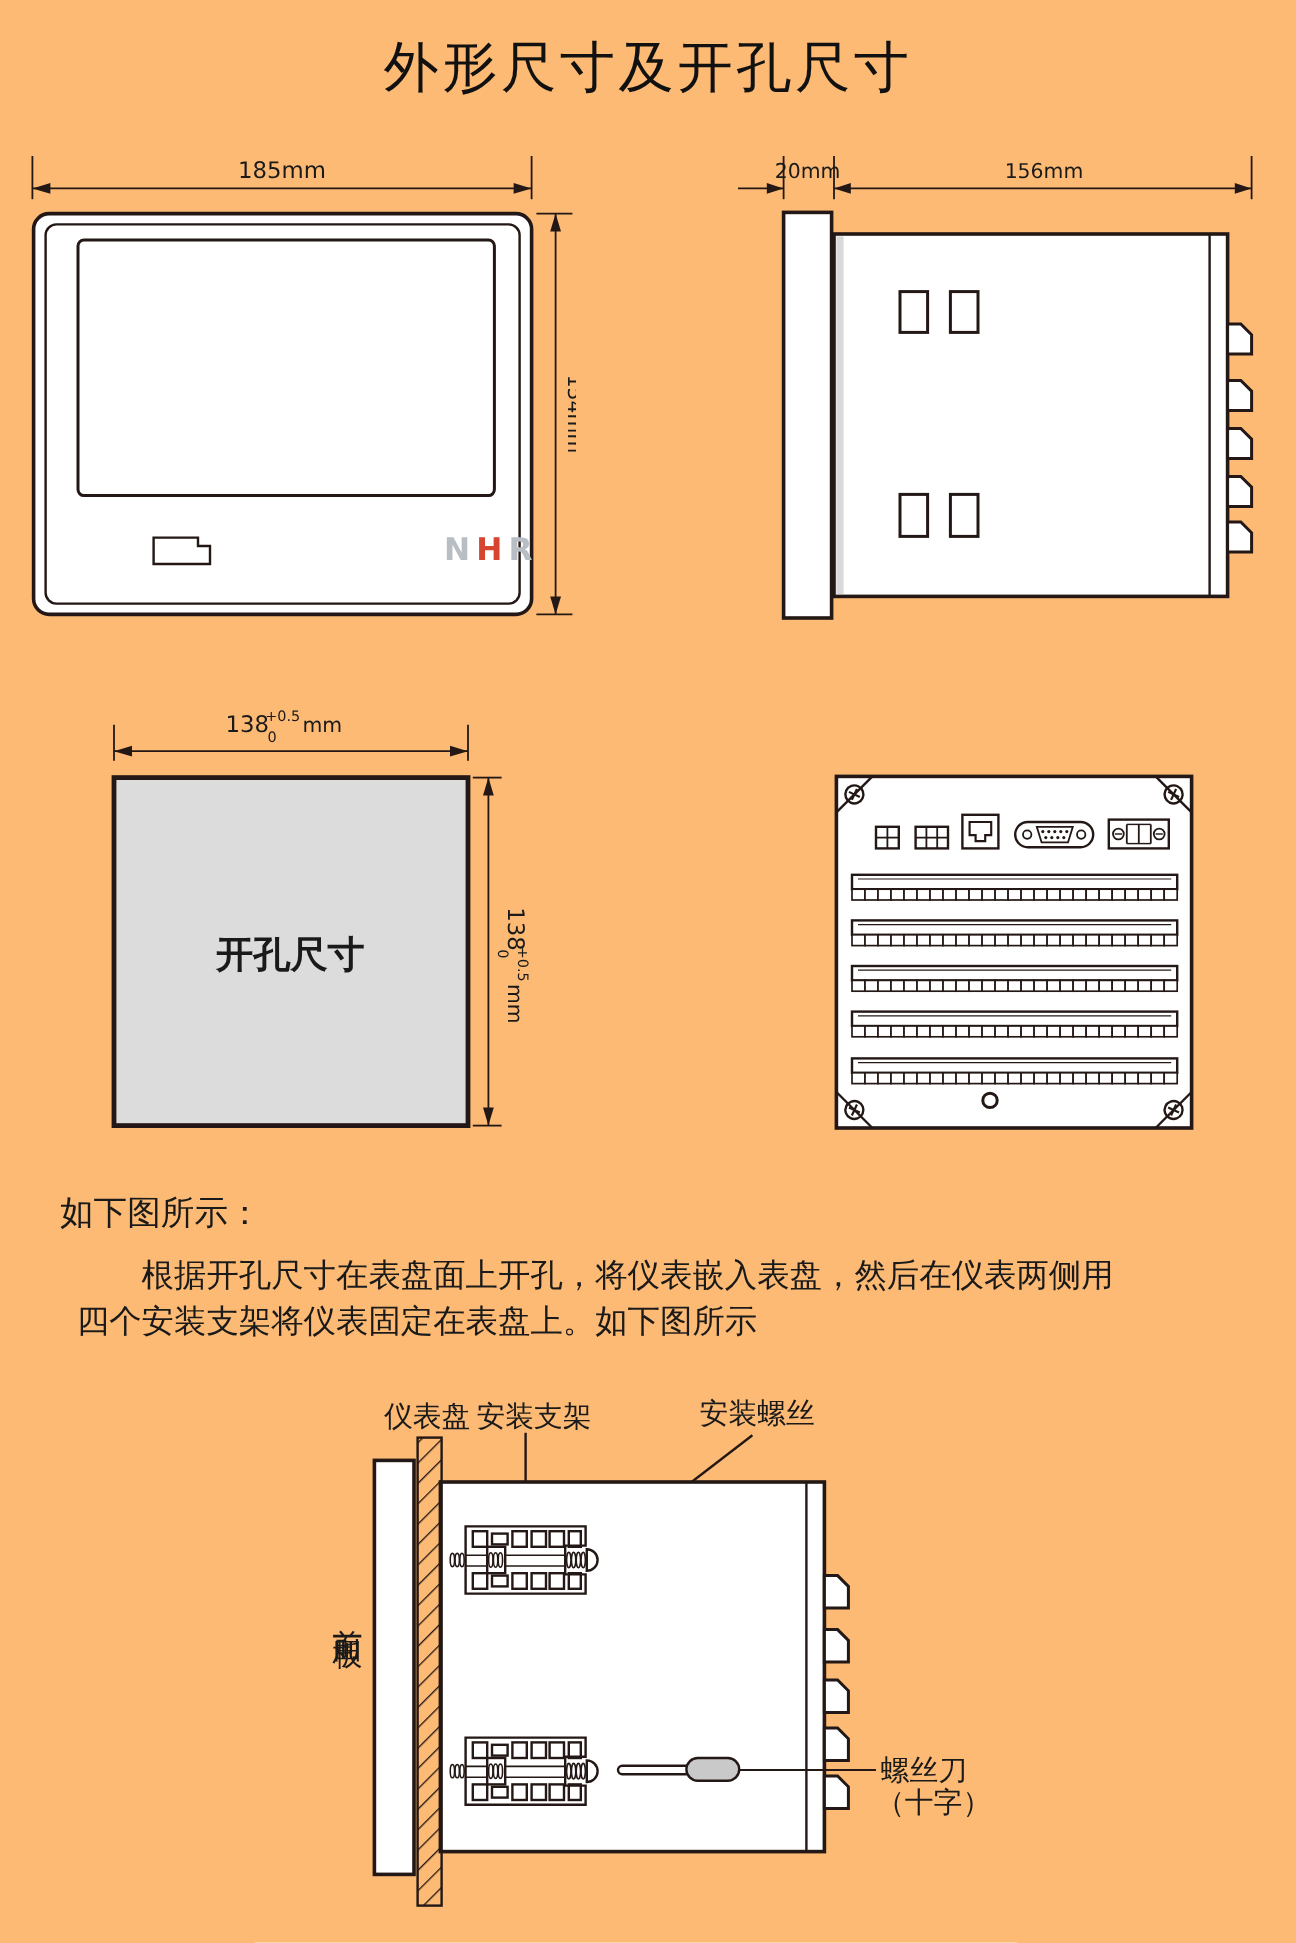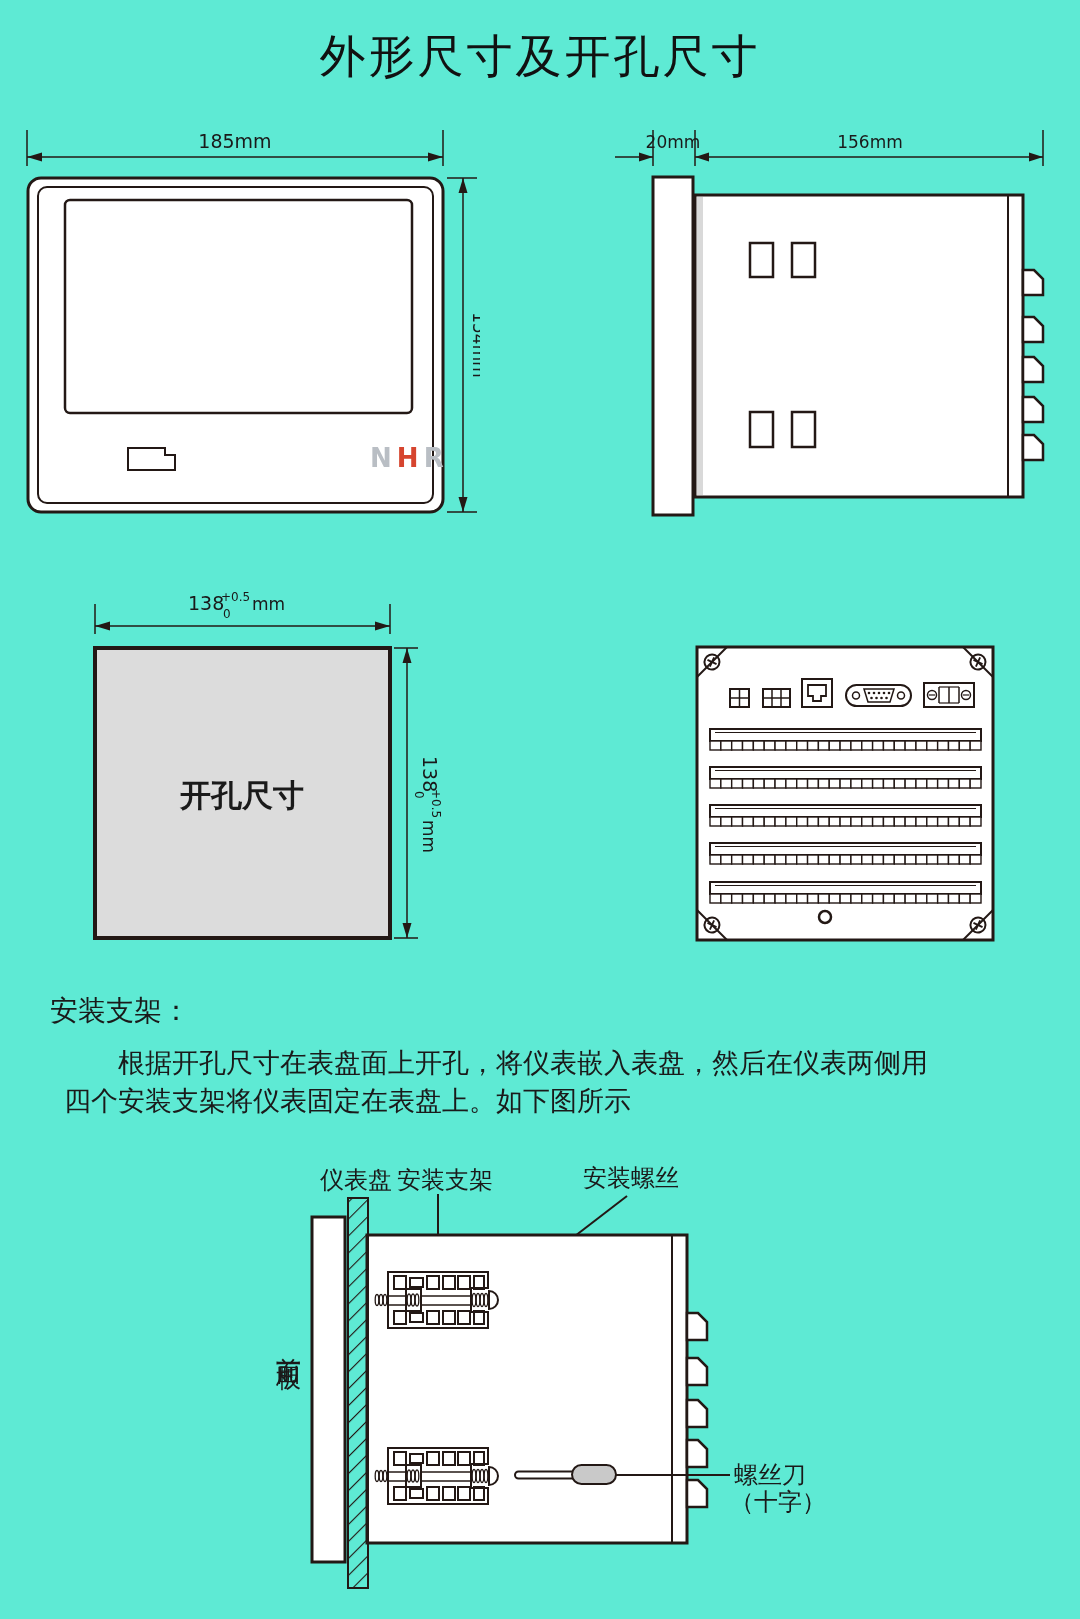--- a/index.html
+++ b/index.html
@@ -1,16 +1,16 @@
 <!DOCTYPE html>
 <html><head>
 <meta charset="utf-8">
 <style>
   html,body{margin:0;padding:0;background:#fff;}
-  #page{position:relative;width:1080px;height:1619px;background:#5eead4;overflow:hidden;
+  #page{position:relative;width:1080px;height:1619px;background:#fdba74;overflow:hidden;
         font-family:"Liberation Sans",sans-serif;color:#1a1a1a;}
   .abs{position:absolute;}
   #title{left:0;right:0;top:26px;text-align:center;font-size:46px;letter-spacing:3px;
          font-family:"DejaVu Sans",sans-serif;color:#111;}
   
   .ln{stroke:#231815;fill:none;}
   .lnf{stroke:#231815;fill:#ffffff;}
   .flat{fill:#231815;stroke:none;}
   text{fill:#1a1a1a;}
   .dimtxt{font-family:"DejaVu Sans",sans-serif;font-size:19px;}
@@ -354,21 +354,21 @@
             <rect x="308.48" y="304" width="10.84" height="9" fill="#fff"></rect>
             <rect x="319.32" y="304" width="10.84" height="9" fill="#fff"></rect>
             <rect x="330.15999999999997" y="304" width="10.84" height="9" fill="#fff"></rect>
           </g>
       </g>
     </g>
     <circle class="ln" stroke-width="2.5" cx="185" cy="327" r="6"></circle>
   </svg>
 
   <div id="instructions" class="abs">
-    <div class="head">安装支架：</div>
+    <div class="head">如下图所示：</div>
     <p>根据开孔尺寸在表盘面上开孔，将仪表嵌入表盘，然后在仪表两侧用四个安装支架将仪表固定在表盘上。如下图所示</p>
   </div>
 
   <svg class="abs" style="left:260px;top:1120px" width="560" height="500" viewBox="0 0 560 500">
     <defs>
       <pattern id="hatch" patternUnits="userSpaceOnUse" width="12" height="12" patternTransform="rotate(45 0 0)">
         <line x1="0" y1="0" x2="0" y2="12" stroke="#231815" stroke-width="2.2"></line>
       </pattern>
       <g id="bracket">
         <path class="lnf" stroke-width="2" d="M0,0 H100 V16 H83 V40 H100 V56 H0 Z"></path>

